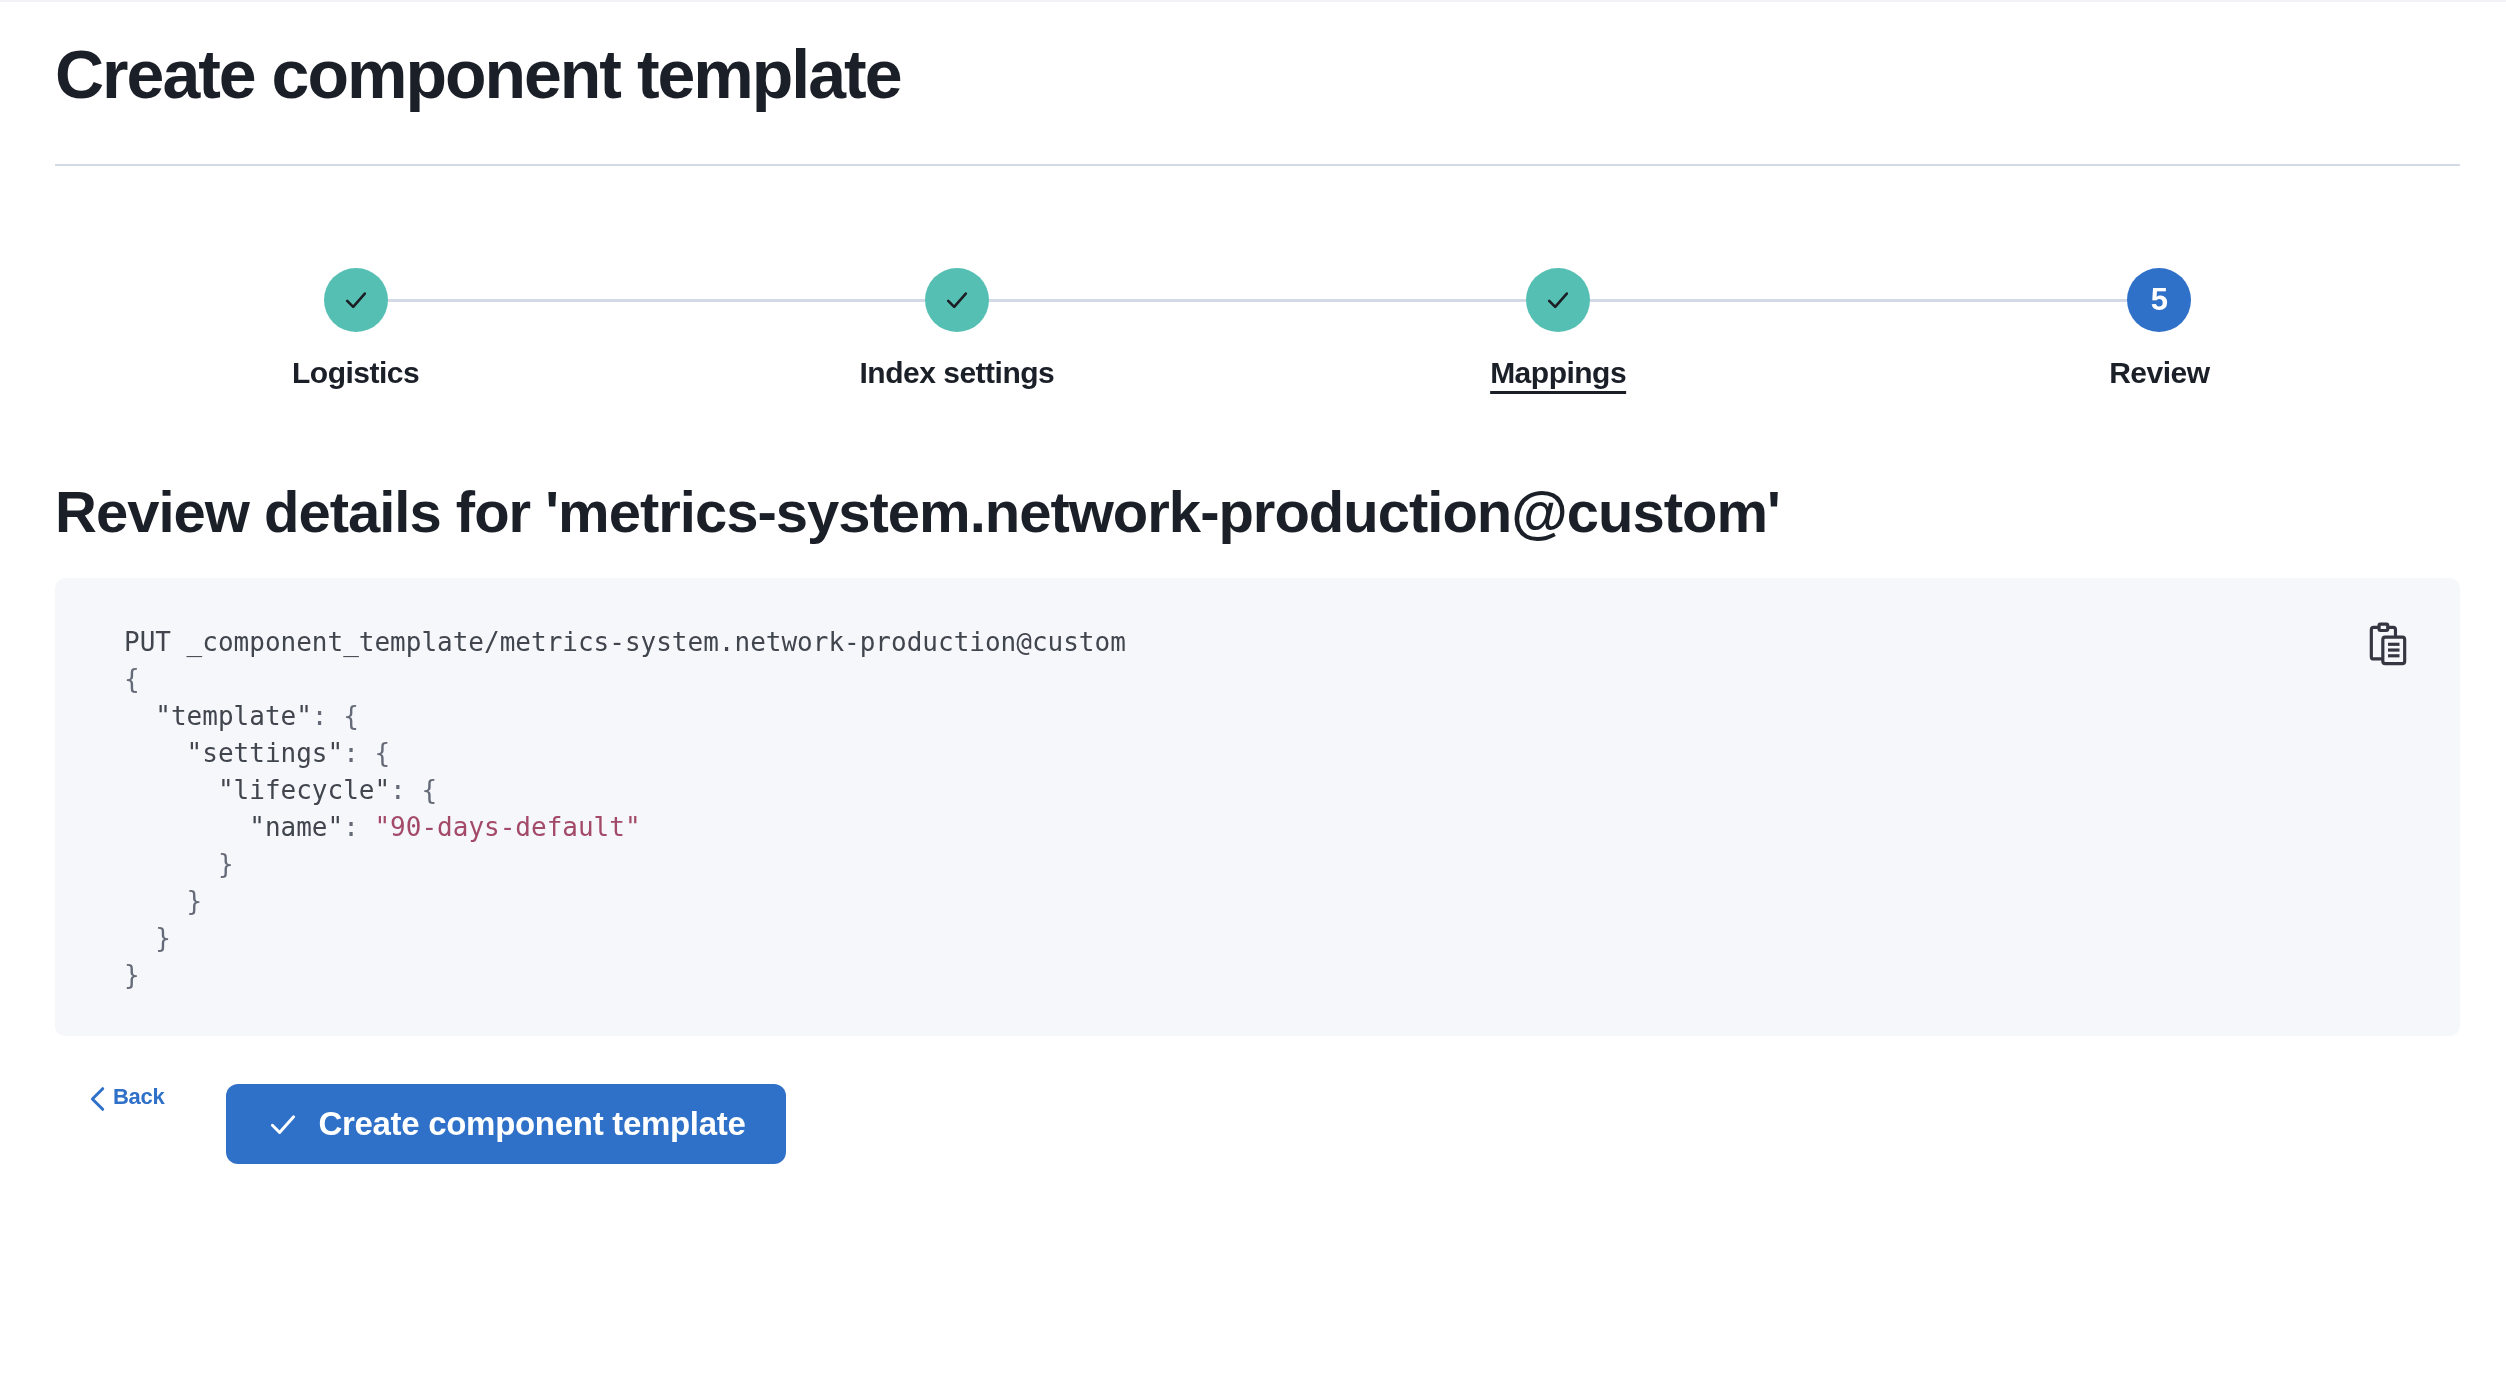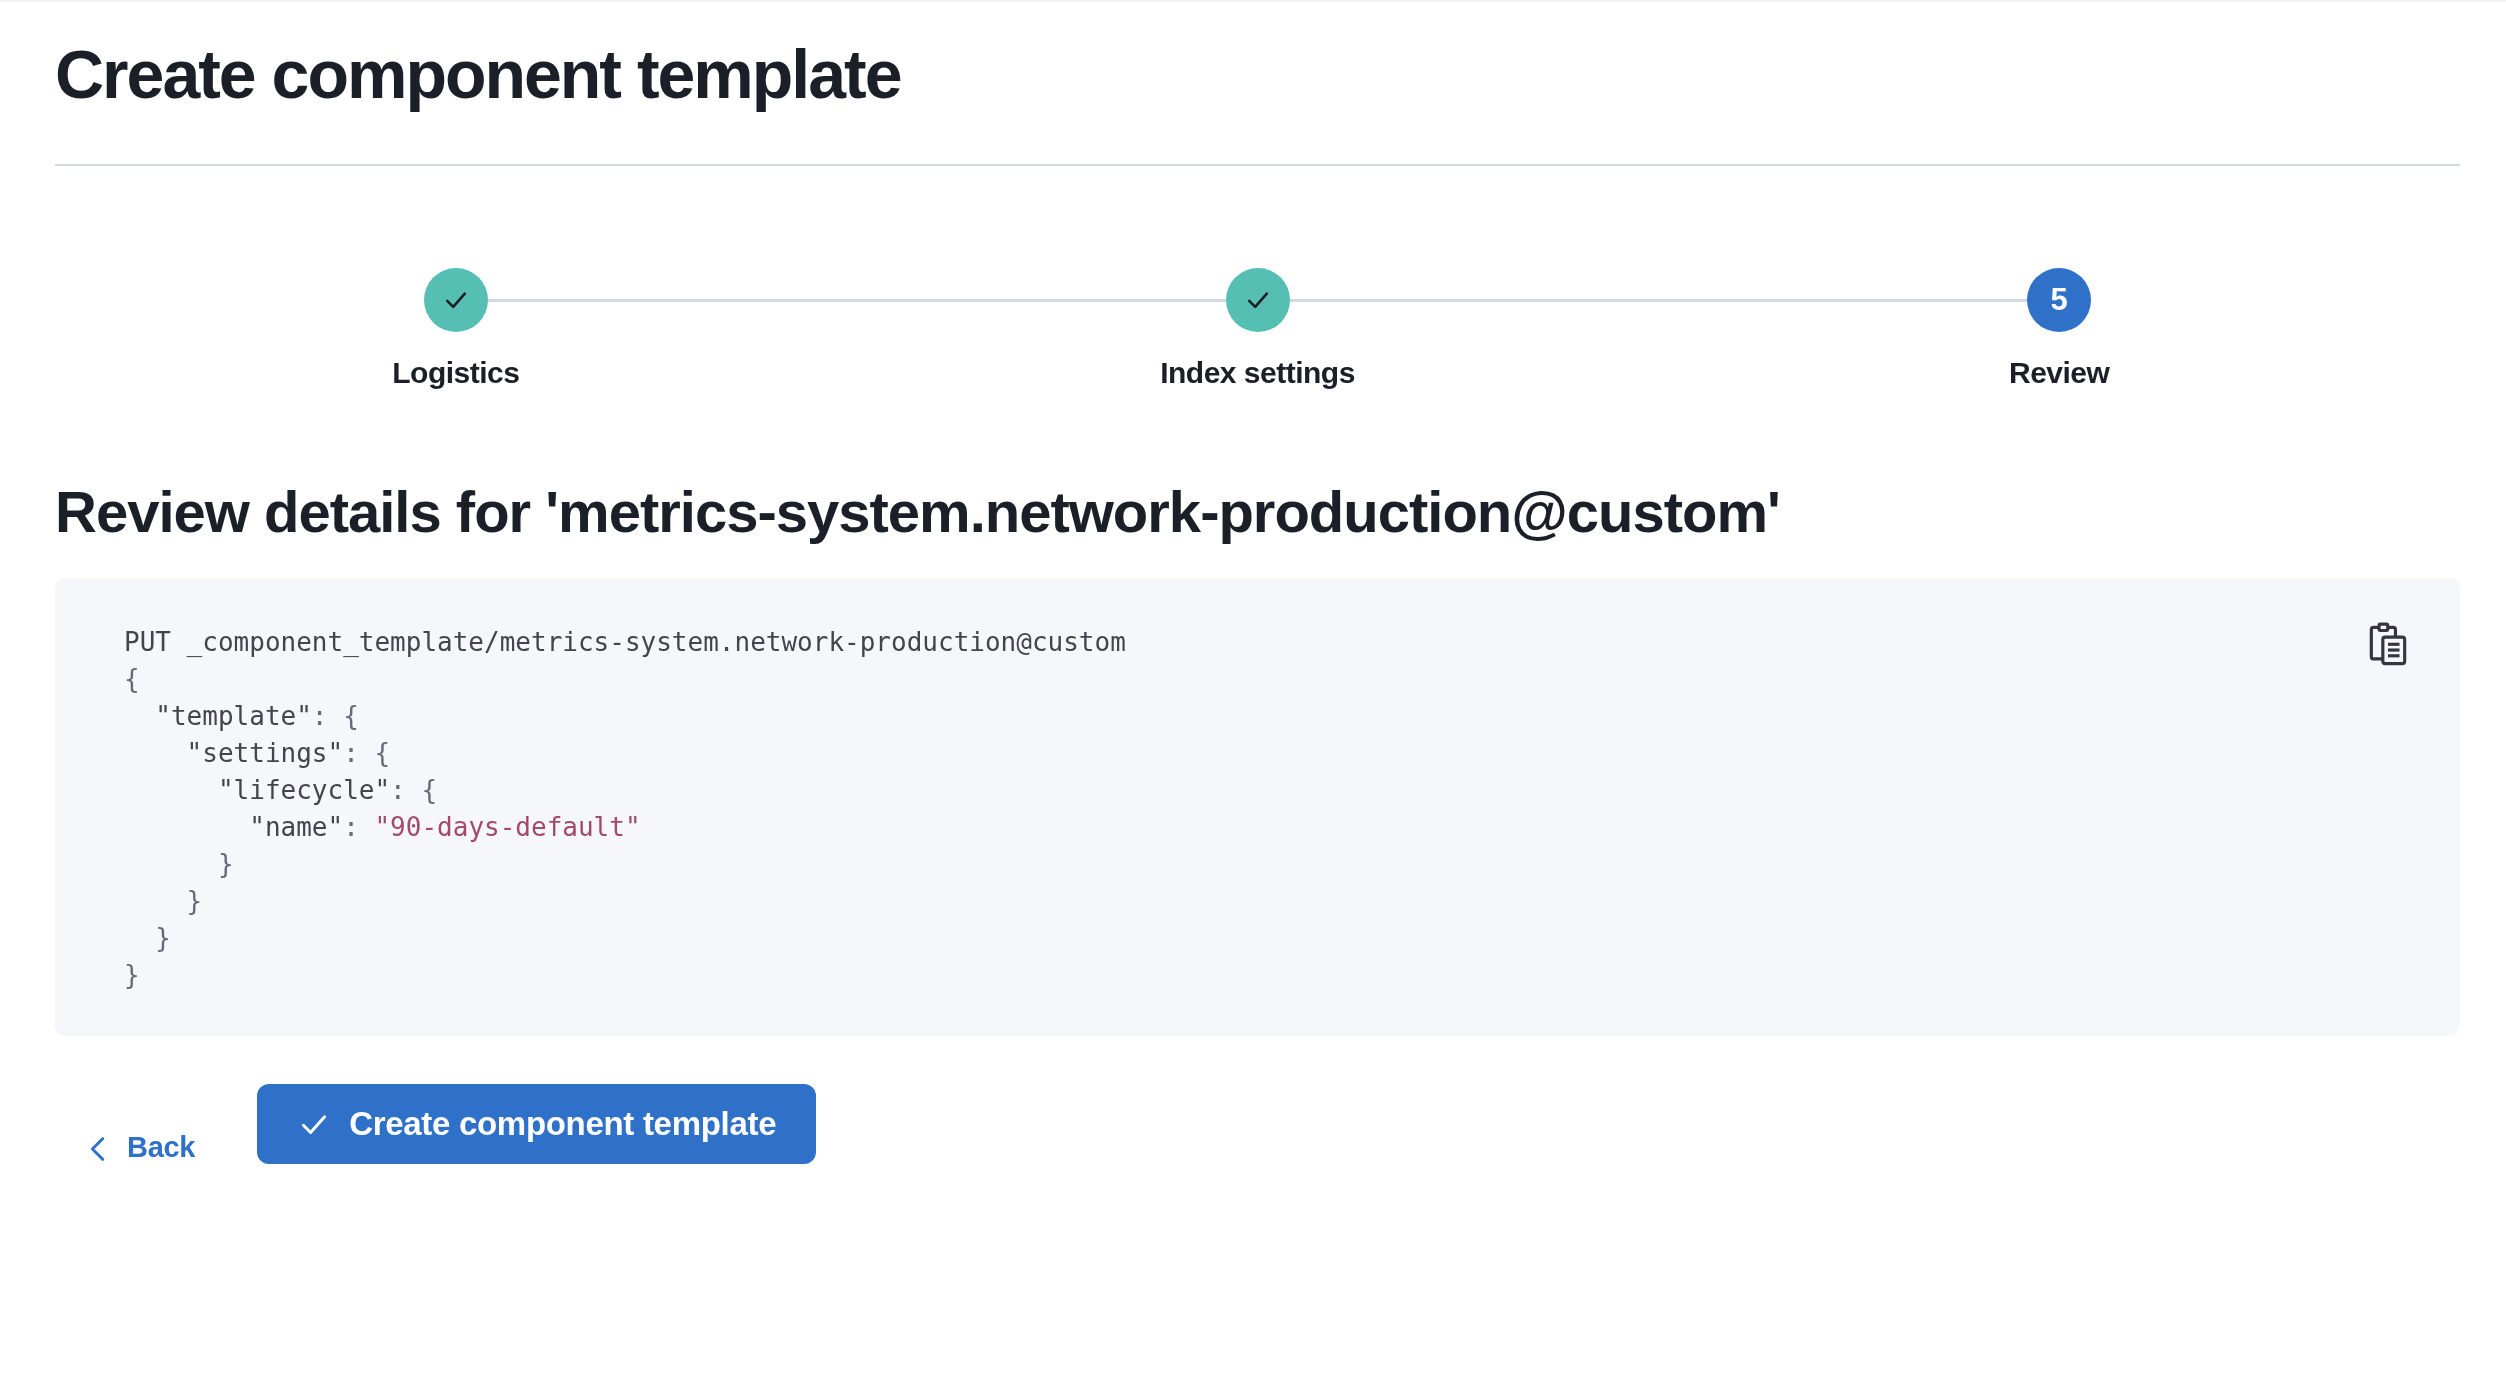--- a/index.html
+++ b/index.html
@@ -53,22 +53,22 @@
   .codeblock{margin-top:38px;background:var(--code-bg);border-radius:10px;position:relative;padding:46px 46px 42px 46px;}
   .codeblock pre{font-family:"DejaVu Sans Mono", monospace;font-size:26px;line-height:37px;color:var(--code-plain);white-space:pre;margin-left:23px;}
   .c-plain{color:var(--code-plain);}
   .c-punct{color:var(--code-punct);}
   .c-string{color:var(--code-string);}
   .copy-btn{position:absolute;top:38px;right:44px;width:56px;height:56px;background:none;border:none;cursor:pointer;
             display:flex;align-items:center;justify-content:center;border-radius:8px;}
 
   
   .footer{margin-top:48px;display:flex;align-items:center;}
-  .back-btn{display:flex;align-items:flex-end;gap:14px;background:none;border:none;cursor:pointer;
-            color:var(--blue);font-family:inherit;font-size:29px;font-weight:700;letter-spacing:-0.3px;padding:0 24px 0 28px;height:80px;border-radius:10px;}
+  .back-btn{display:flex;align-items:flex-start;background:none;border:none;cursor:pointer;
+            color:var(--blue);font-family:inherit;font-size:22px;font-weight:700;letter-spacing:-0.3px;padding:0 24px 0 28px;height:80px;border-radius:10px;}
   .submit-btn{display:flex;align-items:center;gap:18px;margin-left:38px;height:80px;padding:0 40px;
               background:var(--blue);border:none;border-radius:12px;cursor:pointer;
               color:#fff;font-family:inherit;font-size:33px;font-weight:700;letter-spacing:-0.3px;}
 </style>
 </head>
 <body>
 
 <div class="page" data-name="create-component-template-page">
 
   <h1 data-name="page-title">Create component template</h1>
@@ -86,20 +86,30 @@
       </div>
       <div class="step" data-name="step-index-settings">
         <div class="line left" data-name="step-connector-line"></div>
         <div class="line right" data-name="step-connector-line"></div>
         <div class="circle complete" data-name="step-complete-check-icon">
           <svg viewBox="0 0 16 16" fill="none" stroke="#1D1E24" stroke-width="1.3" stroke-linecap="round" stroke-linejoin="round">
             <path d="M3.6 8.4 L6.6 11.4 L12.4 4.8"></path>
           </svg>
         </div>
         <div class="step-label" data-name="step-label">Index settings</div>
+      </div>
+      <div class="step" data-name="step-mappings">
+        <div class="line left" data-name="step-connector-line"></div>
+        <div class="line right" data-name="step-connector-line"></div>
+        <div class="circle complete" data-name="step-complete-check-icon">
+          <svg viewBox="0 0 16 16" fill="none" stroke="#1D1E24" stroke-width="1.3" stroke-linecap="round" stroke-linejoin="round">
+            <path d="M3.6 8.4 L6.6 11.4 L12.4 4.8"></path>
+          </svg>
+        </div>
+        <div class="step-label underlined" data-name="step-label">Mappings</div>
       </div>
       <div class="step" data-name="step-review">
         <div class="line left" data-name="step-connector-line"></div>
         <div class="circle current" data-name="step-number-badge">5</div>
         <div class="step-label" data-name="step-label">Review</div>
       </div>
     </div>
 
   <h2 data-name="review-heading">Review details for 'metrics-system.network-production@custom'</h2>
 

